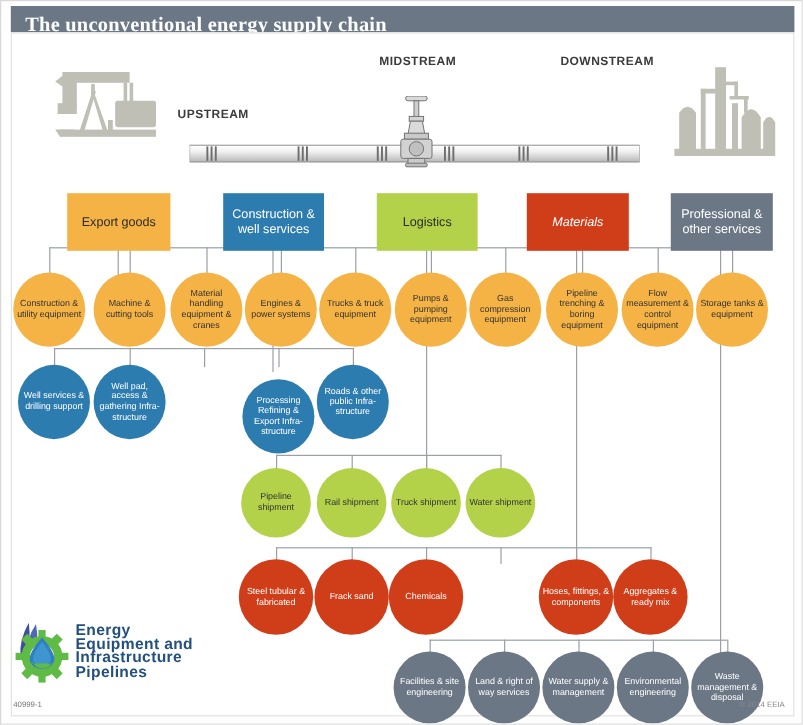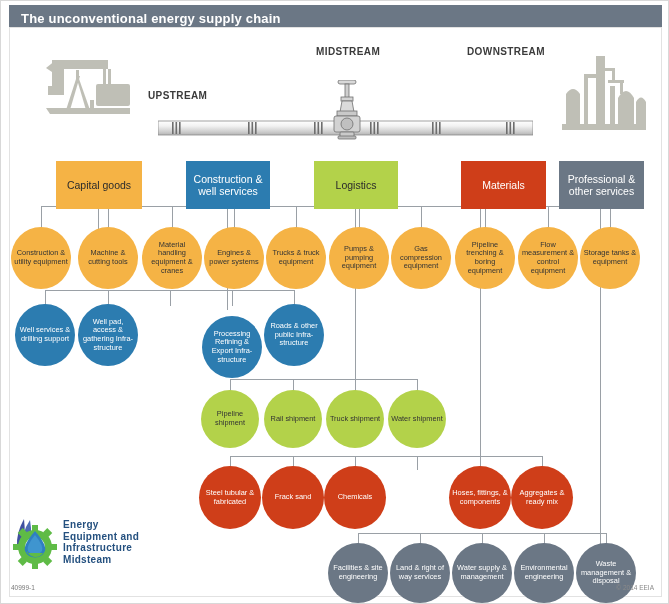--- a/index.html
+++ b/index.html
@@ -9,22 +9,23 @@
     background:#ffffff;overflow:hidden;
     border:1px solid #d8d8d8;box-sizing:border-box;
   }
   
   #header-bar{
     position:absolute;left:8px;top:4px;width:653px;height:22px;
     background:#6b7785;
   }
   #header-title{
     position:absolute;left:20px;top:10px;
-    font-size:13px;font-weight:bold;color:#ffffff;
+    font-size:17px;font-weight:bold;color:#ffffff;
     letter-spacing:.2px;
+    font-family:Liberation Serif, serif;
   }
   
   #canvas{
     position:absolute;left:8px;top:26px;width:653px;height:570px;
     background:#ffffff;border:1px solid #e2e2e2;box-sizing:border-box;
   }
   
   .stage-label{
     position:absolute;font-size:10px;font-weight:bold;color:#3b3b3b;
     letter-spacing:.4px;white-space:nowrap;
@@ -49,21 +50,21 @@
     display:flex;align-items:center;justify-content:center;
     text-align:center;box-sizing:border-box;
     font-size:7.4px;line-height:8.6px;padding:3px;
   }
   .node.light{color:#ffffff;}
   .node.dark{color:#333333;}
   
   #logo-block{position:absolute;left:10px;top:516px;width:180px;height:62px;}
   #logo-text{
     position:absolute;left:52px;top:2px;
-    font-size:10px;line-height:11.6px;color:#24507f;font-weight:bold;
+    font-size:13px;line-height:11.6px;color:#24507f;font-weight:bold;
     letter-spacing:.3px;
   }
   #doc-code{
     position:absolute;left:10px;top:583px;font-size:6.5px;color:#777;
   }
   #copyright{
     position:absolute;right:14px;top:583px;font-size:6.5px;color:#8a8a8a;
   }
 </style>
 </head>
@@ -201,29 +202,29 @@
     <div class="vline" style="left:532px;top:428px;height:14px;"></div>
 
     <div class="hline" style="left:348px;top:505px;width:248px;"></div>
     <div class="vline" style="left:348px;top:505px;height:14px;"></div>
     <div class="vline" style="left:410px;top:505px;height:14px;"></div>
     <div class="vline" style="left:472px;top:505px;height:14px;"></div>
     <div class="vline" style="left:534px;top:505px;height:14px;"></div>
     <div class="vline" style="left:596px;top:505px;height:14px;"></div>
 
     <div class="cat-box dark-text" style="left:46px;top:133px;width:86px;height:48px;background:#F5B345;">
-      <span>Capital goods</span>
+      <span>Export goods</span>
     </div>
     <div class="cat-box" style="left:176px;top:133px;width:84px;height:48px;background:#2C7CB0;justify-content:center;">
       <span>Construction &amp; well services</span>
     </div>
     <div class="cat-box dark-text" style="left:304px;top:133px;width:84px;height:48px;background:#B3D24A;">
       <span>Logistics</span>
     </div>
-    <div class="cat-box" style="left:451px;top:133px;width:85px;height:48px;background:#CF3E19;">
+    <div class="cat-box" style="left:429px;top:133px;width:85px;height:48px;background:#CF3E19;font-style:italic;">
       <span>Materials</span>
     </div>
     <div class="cat-box" style="left:549px;top:133px;width:85px;height:48px;background:#6B7785;">
       <span>Professional &amp; other services</span>
     </div>
 
     <div class="node dark" style="left:1px;top:199px;width:60px;height:62px;background:#F5B345;">
         <span>Construction &amp; utility equipment</span>
       </div>
     <div class="node dark" style="left:68px;top:199px;width:60px;height:62px;background:#F5B345;">
@@ -333,20 +334,20 @@
         <circle cx="24" cy="30" r="10" fill="#ffffff"></circle>
         <path d="M24 14 Q36 28 34 34 A11 11 0 0 1 14 34 Q12 28 24 14 Z" fill="#2f7fc1"></path>
         <path d="M24 18 Q33 29 31 34 A9 9 0 0 1 17 34 Q15 29 24 18 Z" fill="#3f95cf"></path>
         <path d="M16 34 A9 9 0 0 0 32 36 L16 36 Z" fill="#5fbb46"></path>
       </g>
     </svg>
     <div id="logo-text">
       <div>Energy</div>
       <div>Equipment and</div>
       <div>Infrastructure</div>
-      <div>Midsteam</div>
+      <div>Pipelines</div>
     </div>
   </div>
 
   <div id="doc-code">40999-1</div>
   <div id="copyright">© 2014 EEIA</div>
 
 </div>
 
 </body></html>

